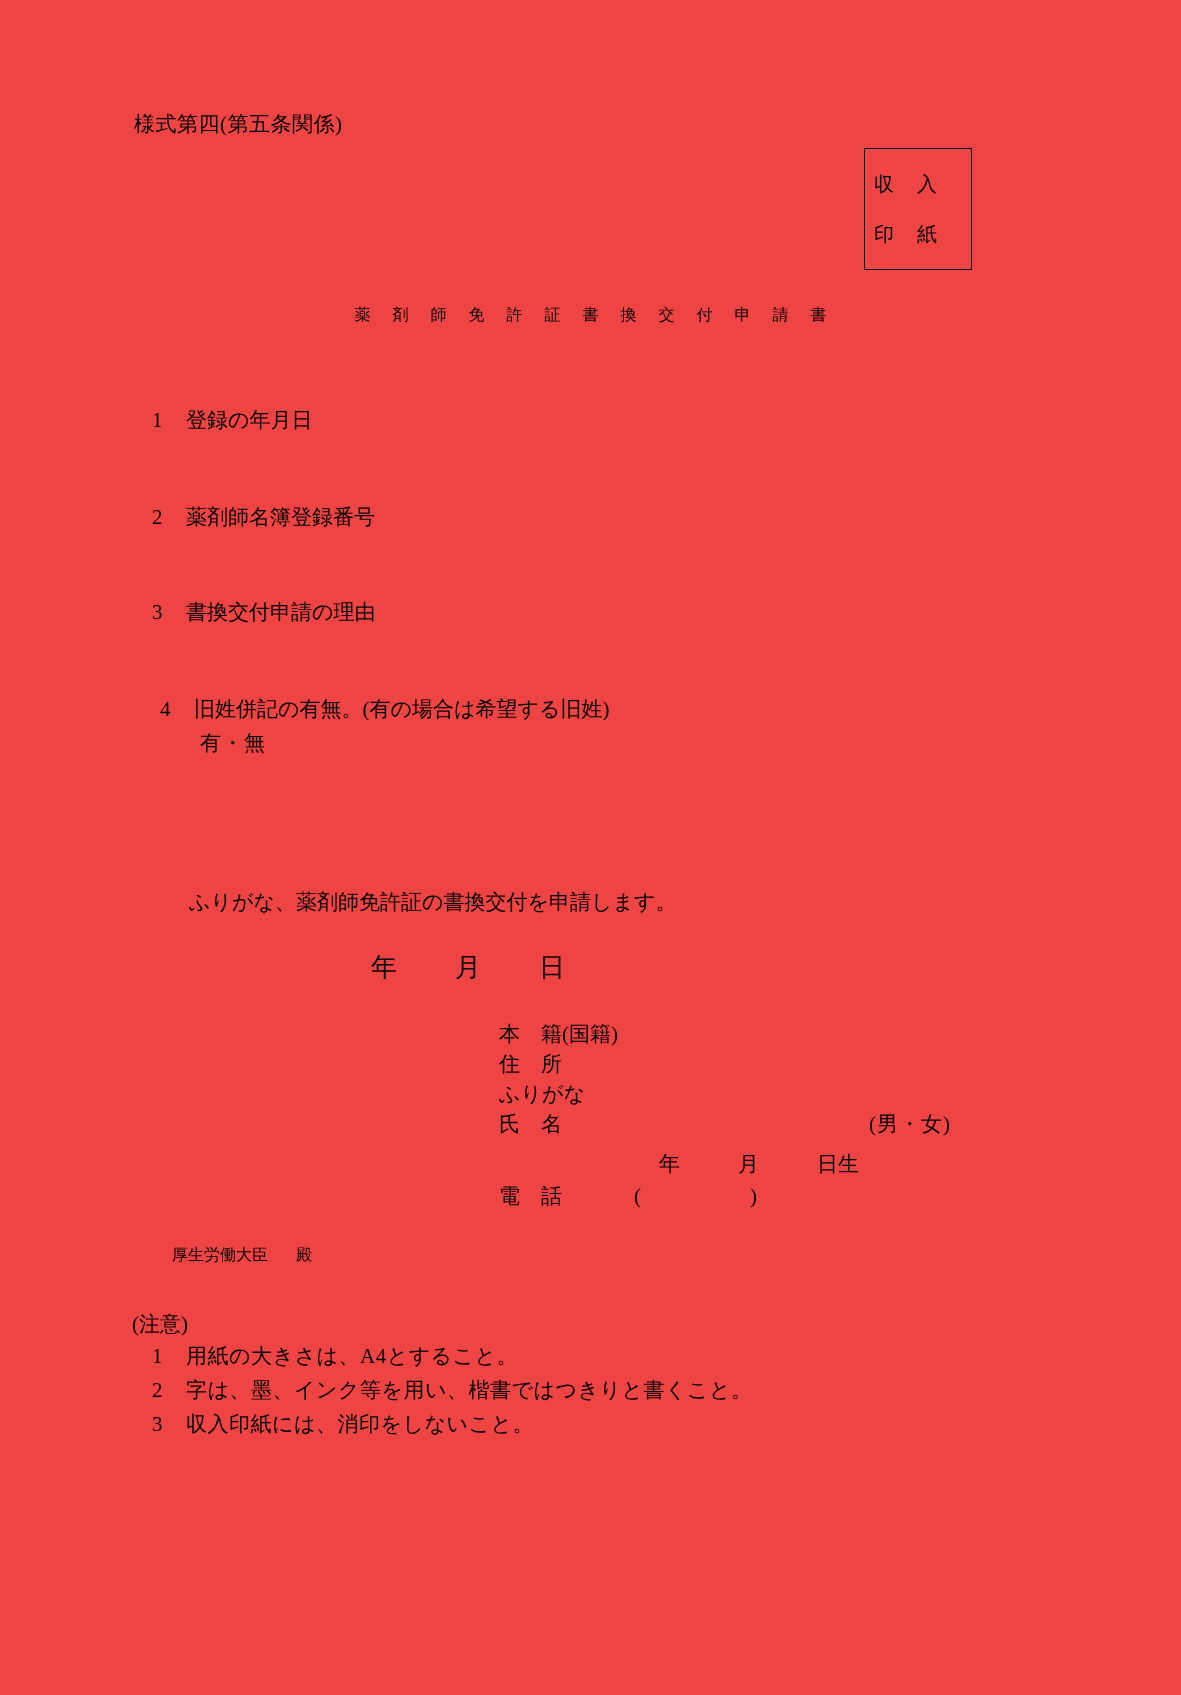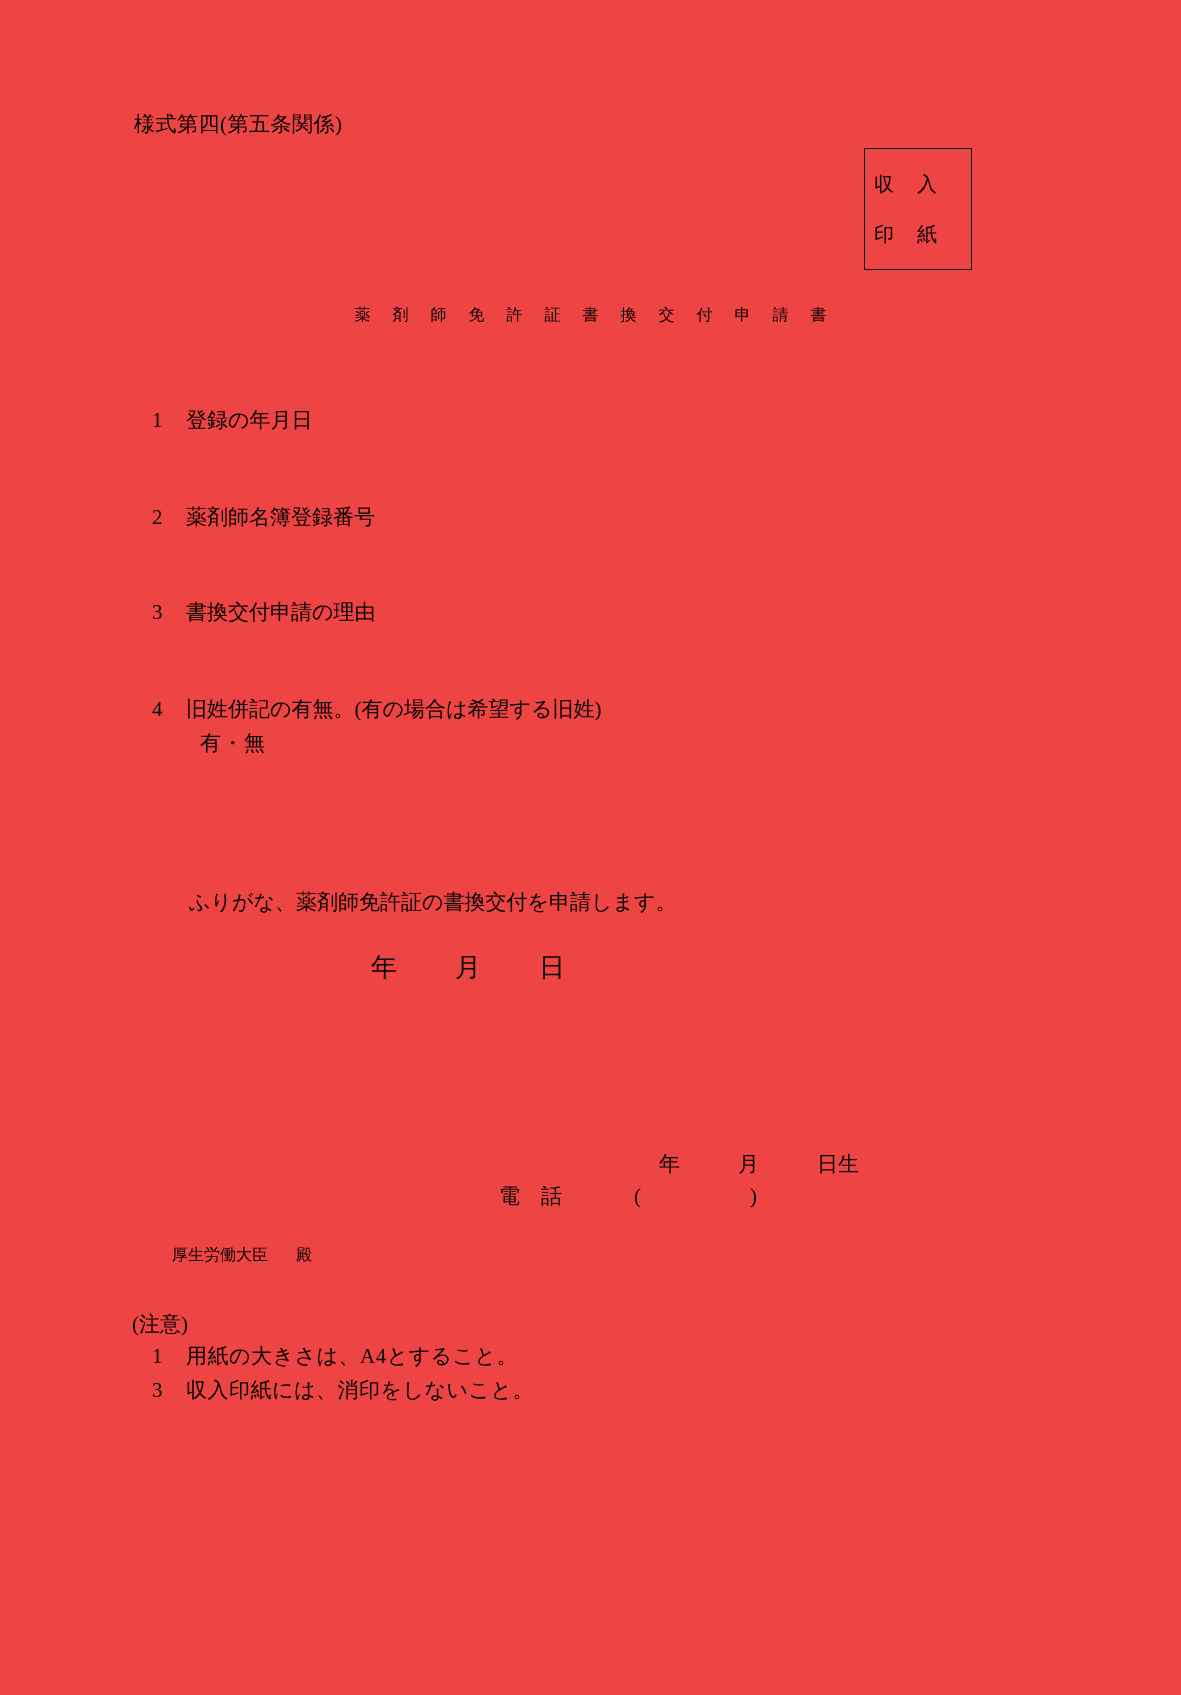--- a/index.html
+++ b/index.html
@@ -65,21 +65,21 @@
     font-size: 21px;
     white-space: nowrap;
   }
   .num-item .n {
     display: inline-block;
     width: 34px;
   }
   .item1 { left: 152px; top: 406px; }
   .item2 { left: 152px; top: 503px; }
   .item3 { left: 152px; top: 598px; }
-  .item4 { left: 152px; top: 695px; font-family: Liberation Serif, serif; }
+  .item4 { left: 160px; top: 695px; font-family: Liberation Serif, serif; }
   .item4-sub {
     position: absolute;
     left: 200px;
     top: 729px;
     font-size: 21px;
     letter-spacing: 1px;
     white-space: nowrap;
   }
 
   .declaration {
@@ -202,37 +202,55 @@
     <span class="n">4</span><span>旧姓併記の有無。(有の場合は希望する旧姓)</span>
   </div>
   <div class="item4-sub">有・無</div>
 
   <div class="declaration">ふりがな、薬剤師免許証の書換交付を申請します。</div>
 
   <div class="date-line">
     <span>年</span><span class="sp"></span><span>月</span><span class="sp"></span><span>日</span>
   </div>
 
+  <div class="applicant">
+    <div class="row">
+      <span class="lbl-plain">本　籍(国籍)</span>
+    </div>
+    <div class="row">
+      <span class="lbl-plain">住　所</span>
+    </div>
+    <div class="row">
+      <span class="lbl-plain">ふりがな</span>
+    </div>
+    <div class="row">
+      <span class="lbl-plain">氏　名</span>
+      <span class="gender">(男・女)</span>
+    </div>
+  </div>
 
   <div class="birth-row">
     <span>年</span><span class="sp"></span><span>月</span><span class="sp"></span><span>日生</span>
   </div>
 
   <div class="tel-row">
     <span class="lbl-plain">電　話</span><span class="paren">(　)</span>
   </div>
 
   <div class="addressee">
     <span>厚生労働大臣</span><span class="hon">殿</span>
   </div>
 
   <div class="notes-title">(注意)</div>
 
   <div class="notes">
     <div class="note-row">
       <span class="n">1</span><span>用紙の大きさは、A4とすること。</span>
     </div>
     <div class="note-row">
+      <span class="n">2</span><span>字は、墨、インク等を用い、楷書ではつきりと書くこと。</span>
+    </div>
+    <div class="note-row">
       <span class="n">3</span><span>収入印紙には、消印をしないこと。</span>
     </div>
   </div>
 
 </div>
 
 </body></html>

